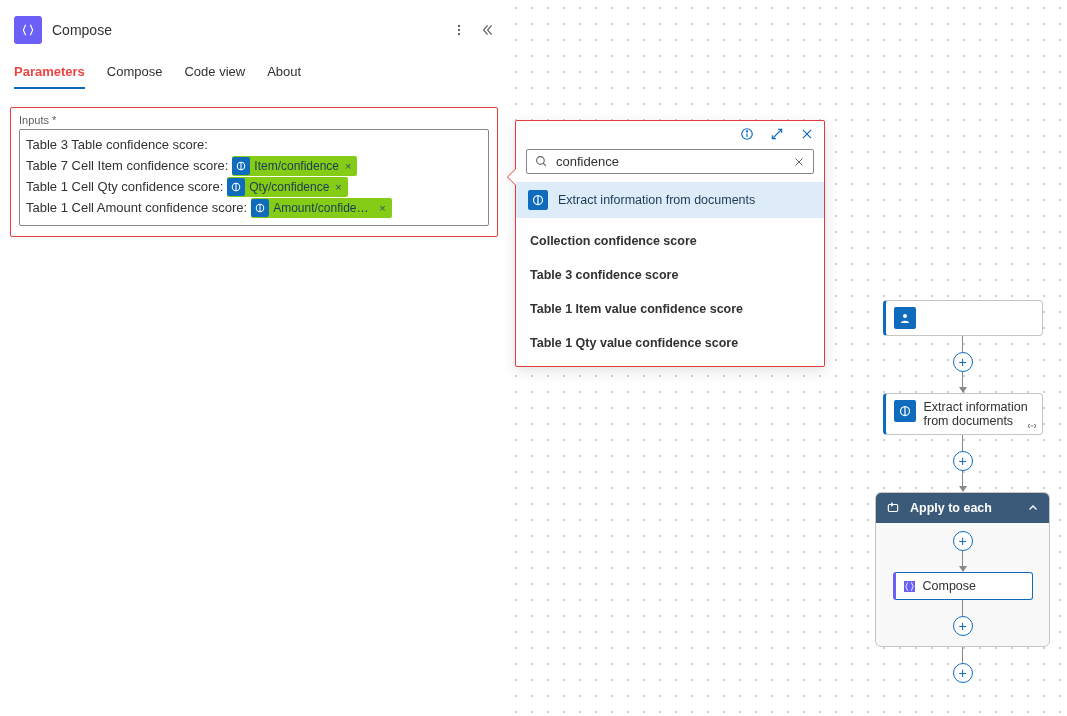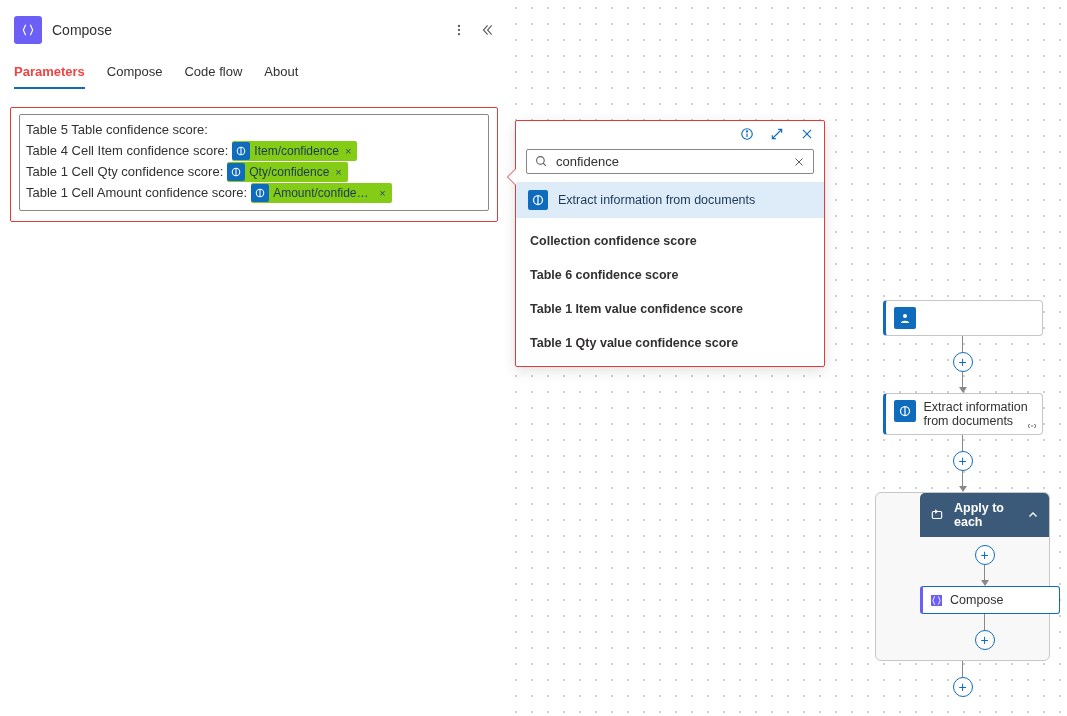--- a/index.html
+++ b/index.html
@@ -263,21 +263,20 @@
   }
   .node-compose-inner .node-icon { background: #6b5ff6; }
 
   .apply-box {
     width: 175px;
     border: 1px solid #c8c6c4;
     border-radius: 6px;
     background: #f8f8f8;
     margin: 0 auto;
     padding-bottom: 10px;
-    padding-left: 44px;
   }
   .apply-header {
     background: #3b5a7a;
     color: #fff;
     border-radius: 5px 5px 0 0;
     display: flex;
     align-items: center;
     gap: 10px;
     padding: 8px 10px;
     font-weight: 600;
@@ -340,33 +339,34 @@
             <path d="M13 4 L6 12 L13 20"></path>
             <path d="M20 4 L13 12 L20 20"></path>
           </svg>
       </span>
     </div>
   </div>
 
   <div class="tabs">
     <div class="tab active">Parameters</div>
     <div class="tab">Compose</div>
-    <div class="tab">Code flow</div>
+    <div class="tab">Code view</div>
     <div class="tab">About</div>
   </div>
 
   <div class="inputs-wrapper">
+    <div class="inputs-label">Inputs *</div>
     <div class="inputs-box">
 
       <div class="input-line">
-        <span>Table 5 Table confidence score:</span>
+        <span>Table 3 Table confidence score:</span>
       </div>
 
       <div class="input-line">
-        <span>Table 4 Cell Item confidence score:</span>
+        <span>Table 7 Cell Item confidence score:</span>
         <span class="token">
           <span class="tok-icon">
             <svg width="10" height="10" viewBox="0 0 24 24" fill="none" stroke="white" stroke-width="2.5">
                 <circle cx="12" cy="12" r="9"></circle>
                 <path d="M12 3 V21"></path>
               </svg>
           </span>
           <span class="tok-label">Item/confidence</span>
           <span class="tok-x">×</span>
         </span>
@@ -448,21 +448,21 @@
     <span class="src-icon">
       <svg width="12" height="12" viewBox="0 0 24 24" fill="none" stroke="white" stroke-width="2.5">
           <circle cx="12" cy="12" r="9"></circle>
           <path d="M12 3 V21"></path>
         </svg>
     </span>
     <span>Extract information from documents</span>
   </div>
   <div class="picker-list">
     <div class="picker-item">Collection confidence score</div>
-    <div class="picker-item">Table 6 confidence score</div>
+    <div class="picker-item">Table 3 confidence score</div>
     <div class="picker-item">Table 1 Item value confidence score</div>
     <div class="picker-item">Table 1 Qty value confidence score</div>
   </div>
 </div>
 
 <div class="flow">
 
   <div class="node node-trigger">
     <span class="node-icon">
       <svg width="12" height="12" viewBox="0 0 24 24" fill="white">

